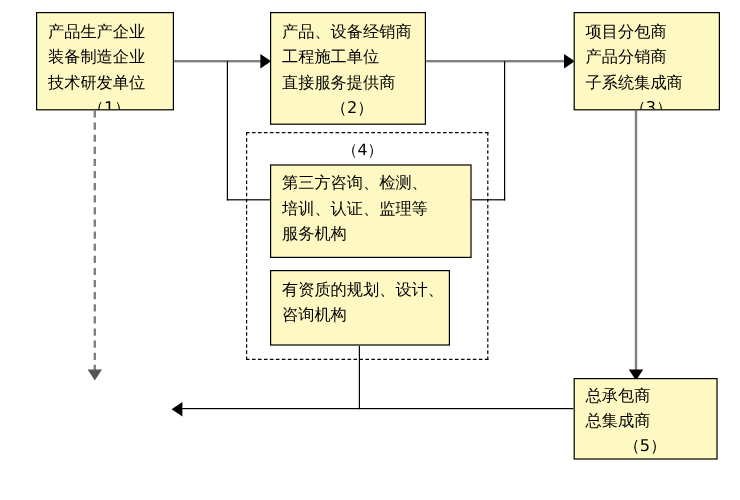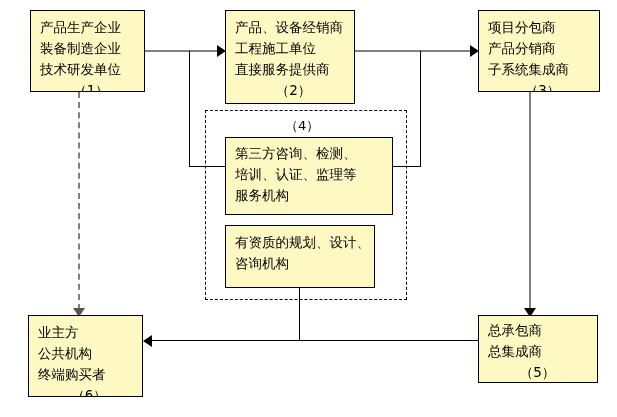--- a/index.html
+++ b/index.html
@@ -152,28 +152,20 @@
     </div>
   </div>
 
   <div class="node" style="left:225px;top:225px;width:150px;height:63px;">
     <div class="lines" style="top:6px;">
       <div class="ln">有资质的规划、设计、</div>
       <div class="ln">咨询机构</div>
     </div>
   </div>
 
-  <div class="node" style="left:28px;top:315px;width:115px;height:82px;">
-    <div class="lines">
-      <div class="ln">业主方</div>
-      <div class="ln">公共机构</div>
-      <div class="ln">终端购买者</div>
-      <div class="ln center">（6）</div>
-    </div>
-  </div>
 
   <div class="node" style="left:478px;top:315px;width:120px;height:68px;">
     <div class="lines" style="top:4px;">
       <div class="ln">总承包商</div>
       <div class="ln">总集成商</div>
       <div class="ln center" style="margin-left:-8px;">（5）</div>
     </div>
   </div>
 
 </div>

